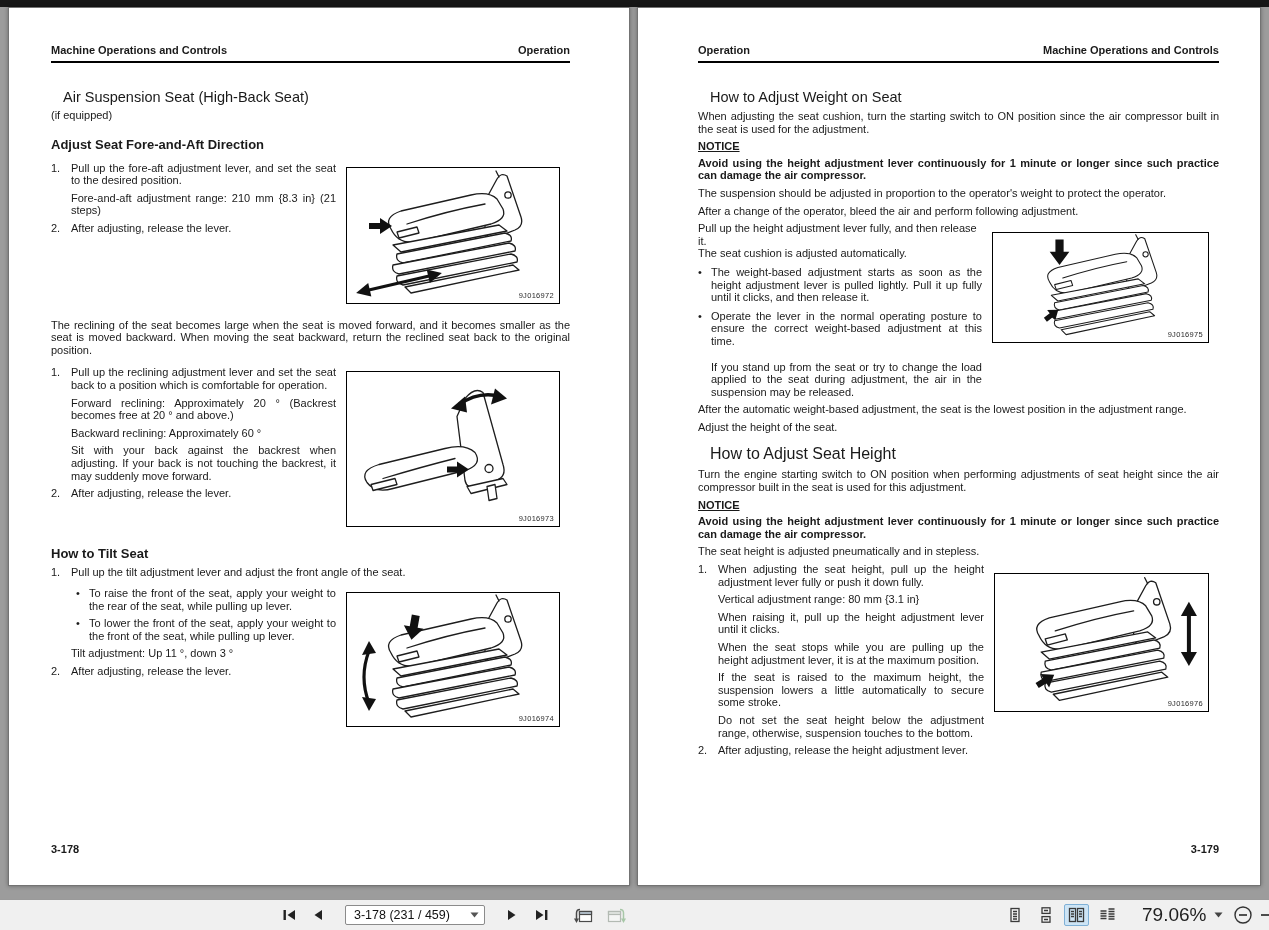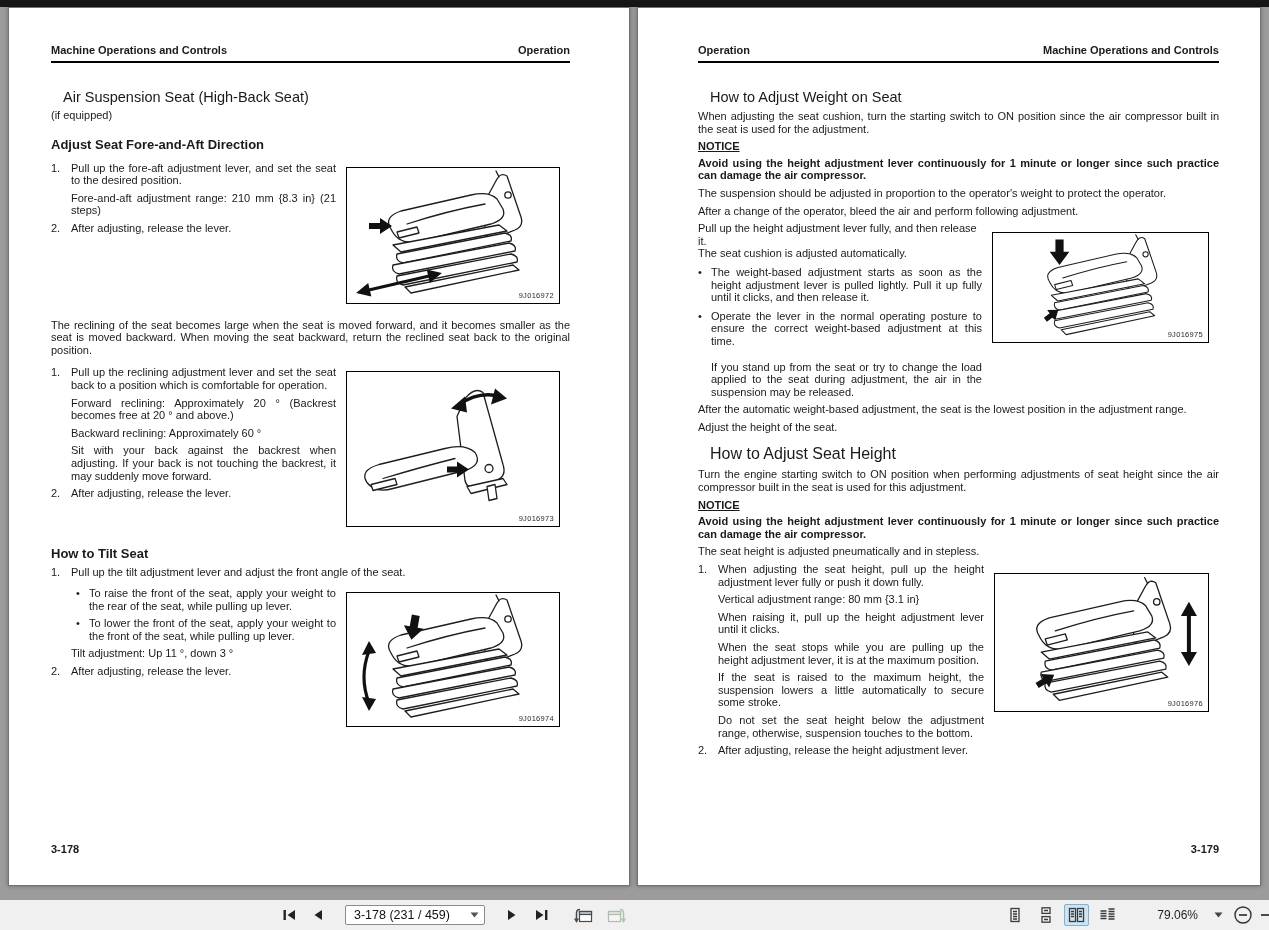--- a/index.html
+++ b/index.html
@@ -68,21 +68,21 @@
     display:flex; align-items:center; justify-content:space-between;
     width:140px; height:20px; margin:0 11px; background:#fff; border:1px solid #8b8b8b;
     border-radius:2px; padding:0 5px 0 8px; font-size:12.5px; color:#111; cursor:pointer;
   }
   .viewbtns { display:flex; align-items:center; gap:6px; margin-left:14px; }
 
   .layoutgroup { position:absolute; left:1002px; top:0; height:30px; display:flex; align-items:center; }
   .lbtn { width:25px; height:22px; display:flex; align-items:center; justify-content:center;
           background:transparent; border:1px solid transparent; border-radius:2px; padding:0; margin-right:6px; cursor:pointer; }
   .lbtn.active { background:#cde4f5; border-color:#7fb0d6; }
-  .zoomtext { font-size:12px; color:#1f1f1f; margin-left:16px; width:56px; text-align:right; cursor:pointer; }
+  .zoomtext { font-size:19px; color:#1f1f1f; margin-left:16px; width:56px; text-align:right; cursor:pointer; }
   .zcaret { margin-left:16px; display:flex; align-items:center; cursor:pointer; }
   .zminus { margin-left:10px; display:flex; align-items:center; background:none; border:none; padding:0; cursor:pointer; }
   .zslider { margin-left:8px; width:24px; height:2px; background:#4c4c4c; }
 </style>
 </head>
 <body>
 
 <svg width="0" height="0" style="position:absolute">
   <defs>
     <g id="seat-base" stroke="#1d1d1d" stroke-width="1.3" fill="#ffffff" stroke-linejoin="round" stroke-linecap="round">

